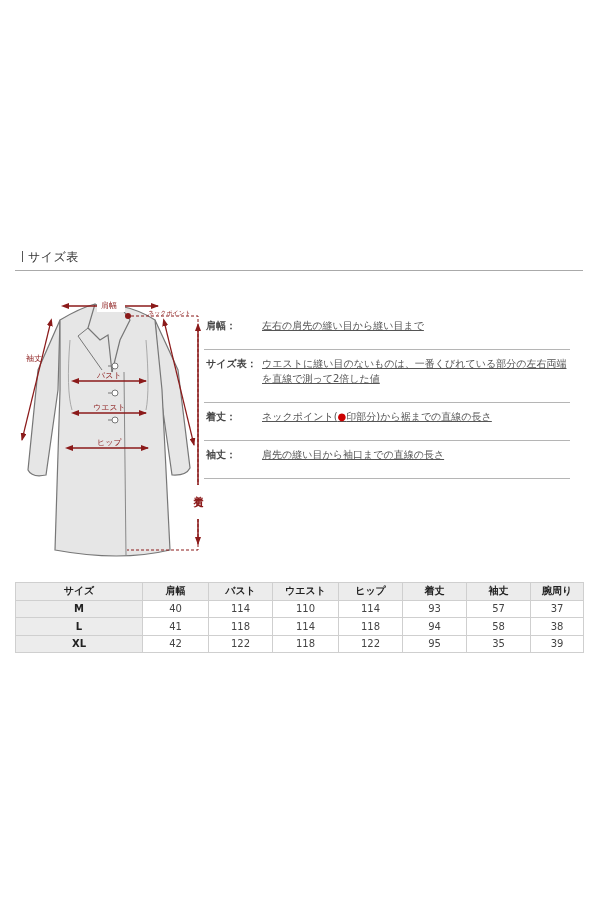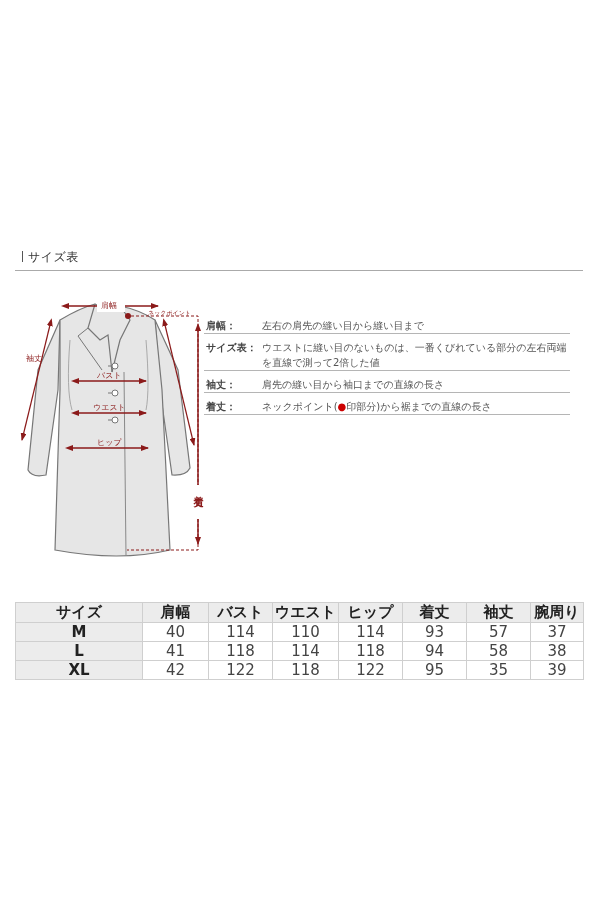--- a/index.html
+++ b/index.html
@@ -17,29 +17,29 @@
 
     .diagram { position: absolute; left: 0; top: 280px; width: 215px; height: 290px; }
     .diagram svg { position: absolute; left: 0; top: 0; }
     .dlabel { position: absolute; font-size: 8px; color: #8b1a1a; white-space: nowrap; }
     .dlabel.sm { font-size: 6px; }
     .dlabel.vert { writing-mode: vertical-rl; font-size: 10px; font-weight: bold; letter-spacing: 2px; }
 
     .desc-list { position: absolute; left: 204px; top: 312px; width: 366px; }
     .desc-row {
       display: flex; border-bottom: 1px solid #b5b5b5;
-      font-size: 10px; line-height: 15px; padding: 6px 0 0 2px; color: #555;
+      font-size: 10px; line-height: 15px; padding: 6px 0 16px 2px; color: #555;
     }
     .desc-row .term { width: 56px; flex: none; font-weight: bold; color: #444; }
-    .desc-row .def { flex: 1; }
+    .desc-row .def { flex: 1; text-decoration: underline; }
     .desc-row .def .dot { color: #c00; }
 
     .size-table {
       position: absolute; left: 15px; top: 582px; width: 568px;
-      border-collapse: collapse; font-size: 15px; table-layout: fixed; margin-top: 20px;
+      border-collapse: collapse; font-size: 10px; table-layout: fixed;
     }
     .size-table th, .size-table td {
       border: 1px solid #cfcfcf; text-align: center; height: 17.5px; padding: 0;
     }
     .size-table th { background: #ececec; font-weight: bold; color: #222; }
     .size-table td.rowhead { background: #ececec; font-weight: bold; color: #222; }
     .size-table td { color: #444; }
   </style>
 </head>
 <body>
@@ -112,26 +112,26 @@
     <span class="def">左右の肩先の縫い目から縫い目まで</span>
   </div>
   <div class="desc-row">
     <span class="term">サイズ表：</span>
     <span class="def">
       <span style="display:block">ウエストに縫い目のないものは、一番くびれている部分の左右両端</span>
       <span style="display:block">を直線で測って2倍した値</span>
     </span>
   </div>
   <div class="desc-row">
+    <span class="term">着丈：</span>
+    <span class="def"><span>ネックポイント(</span><span class="dot">●</span><span>印部分)から裾までの直線の長さ</span></span>
+  </div>
+  <div class="desc-row">
     <span class="term">袖丈：</span>
     <span class="def">肩先の縫い目から袖口までの直線の長さ</span>
-  </div>
-  <div class="desc-row">
-    <span class="term">着丈：</span>
-    <span class="def"><span>ネックポイント(</span><span class="dot">●</span><span>印部分)から裾までの直線の長さ</span></span>
   </div>
 </div>
 
 <table class="size-table">
   <colgroup>
     <col style="width:127px">
       <col style="width:66px">
       <col style="width:64px">
       <col style="width:66px">
       <col style="width:64px">

